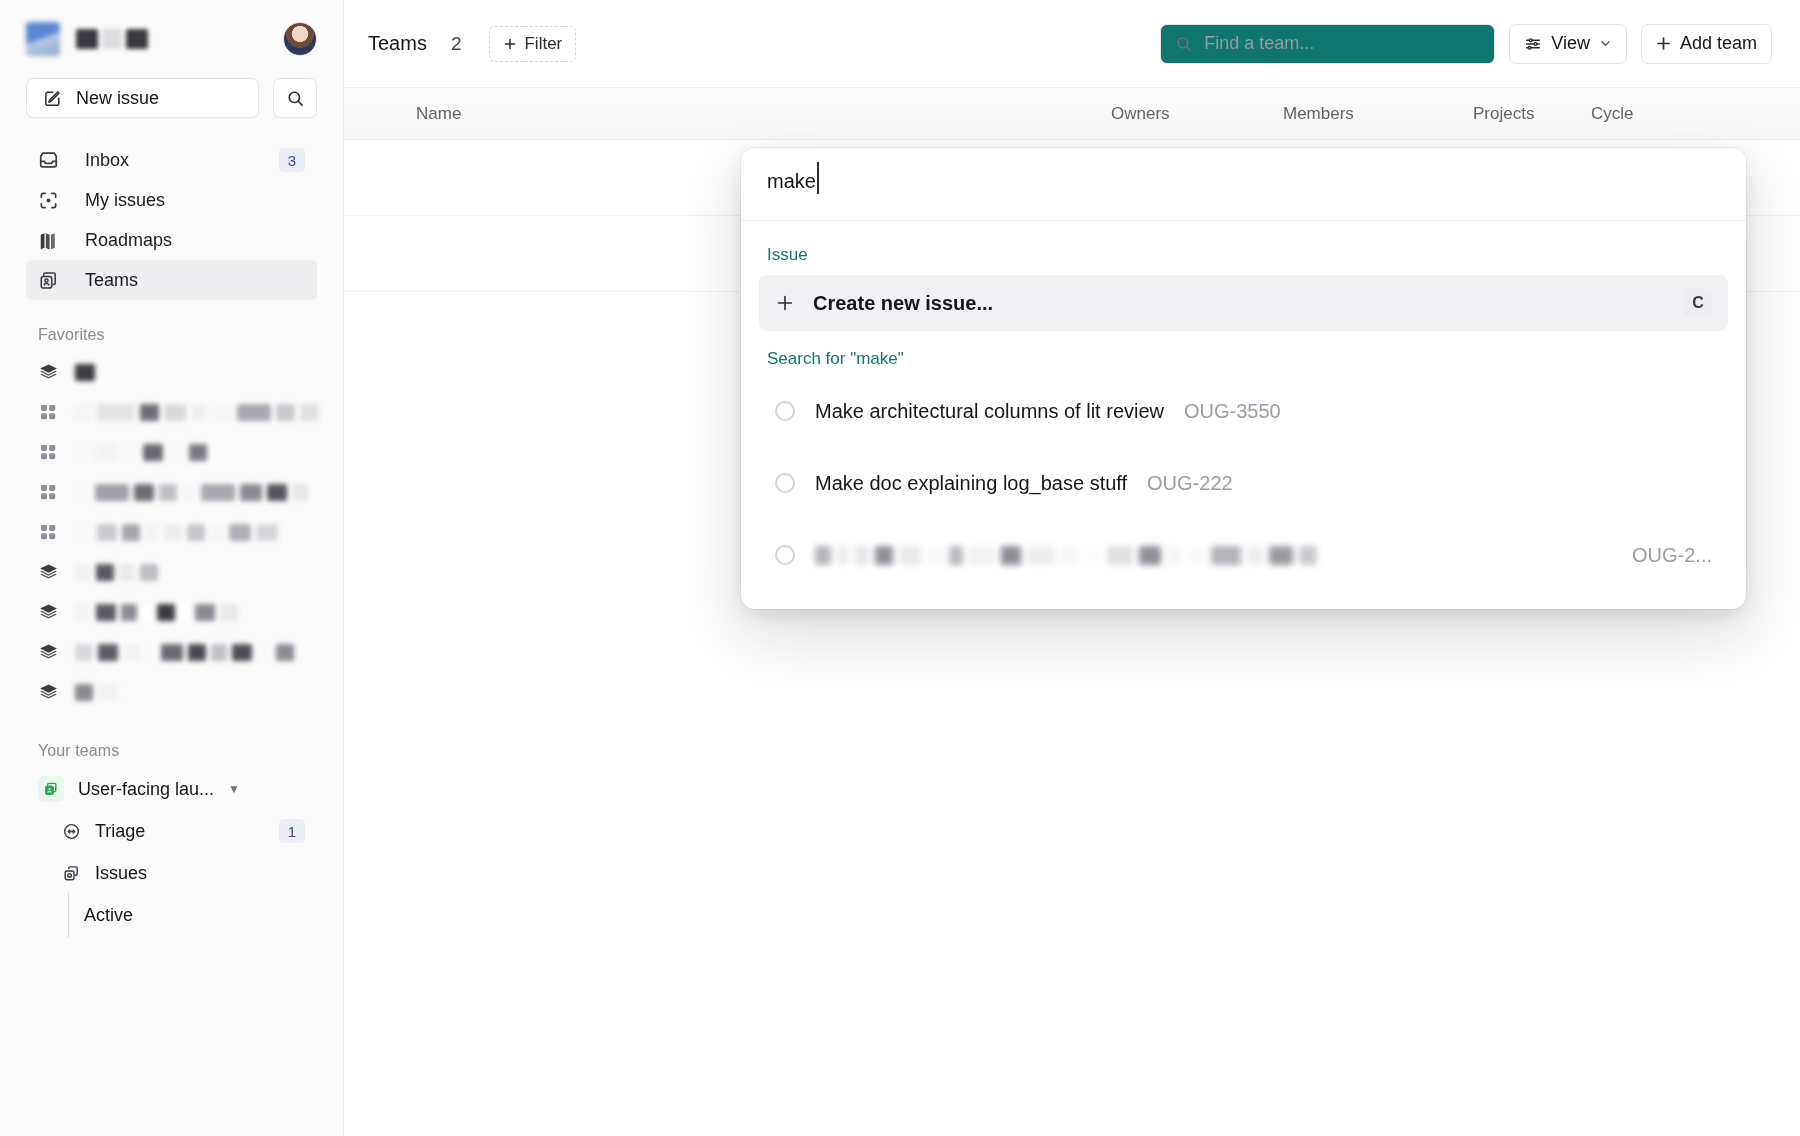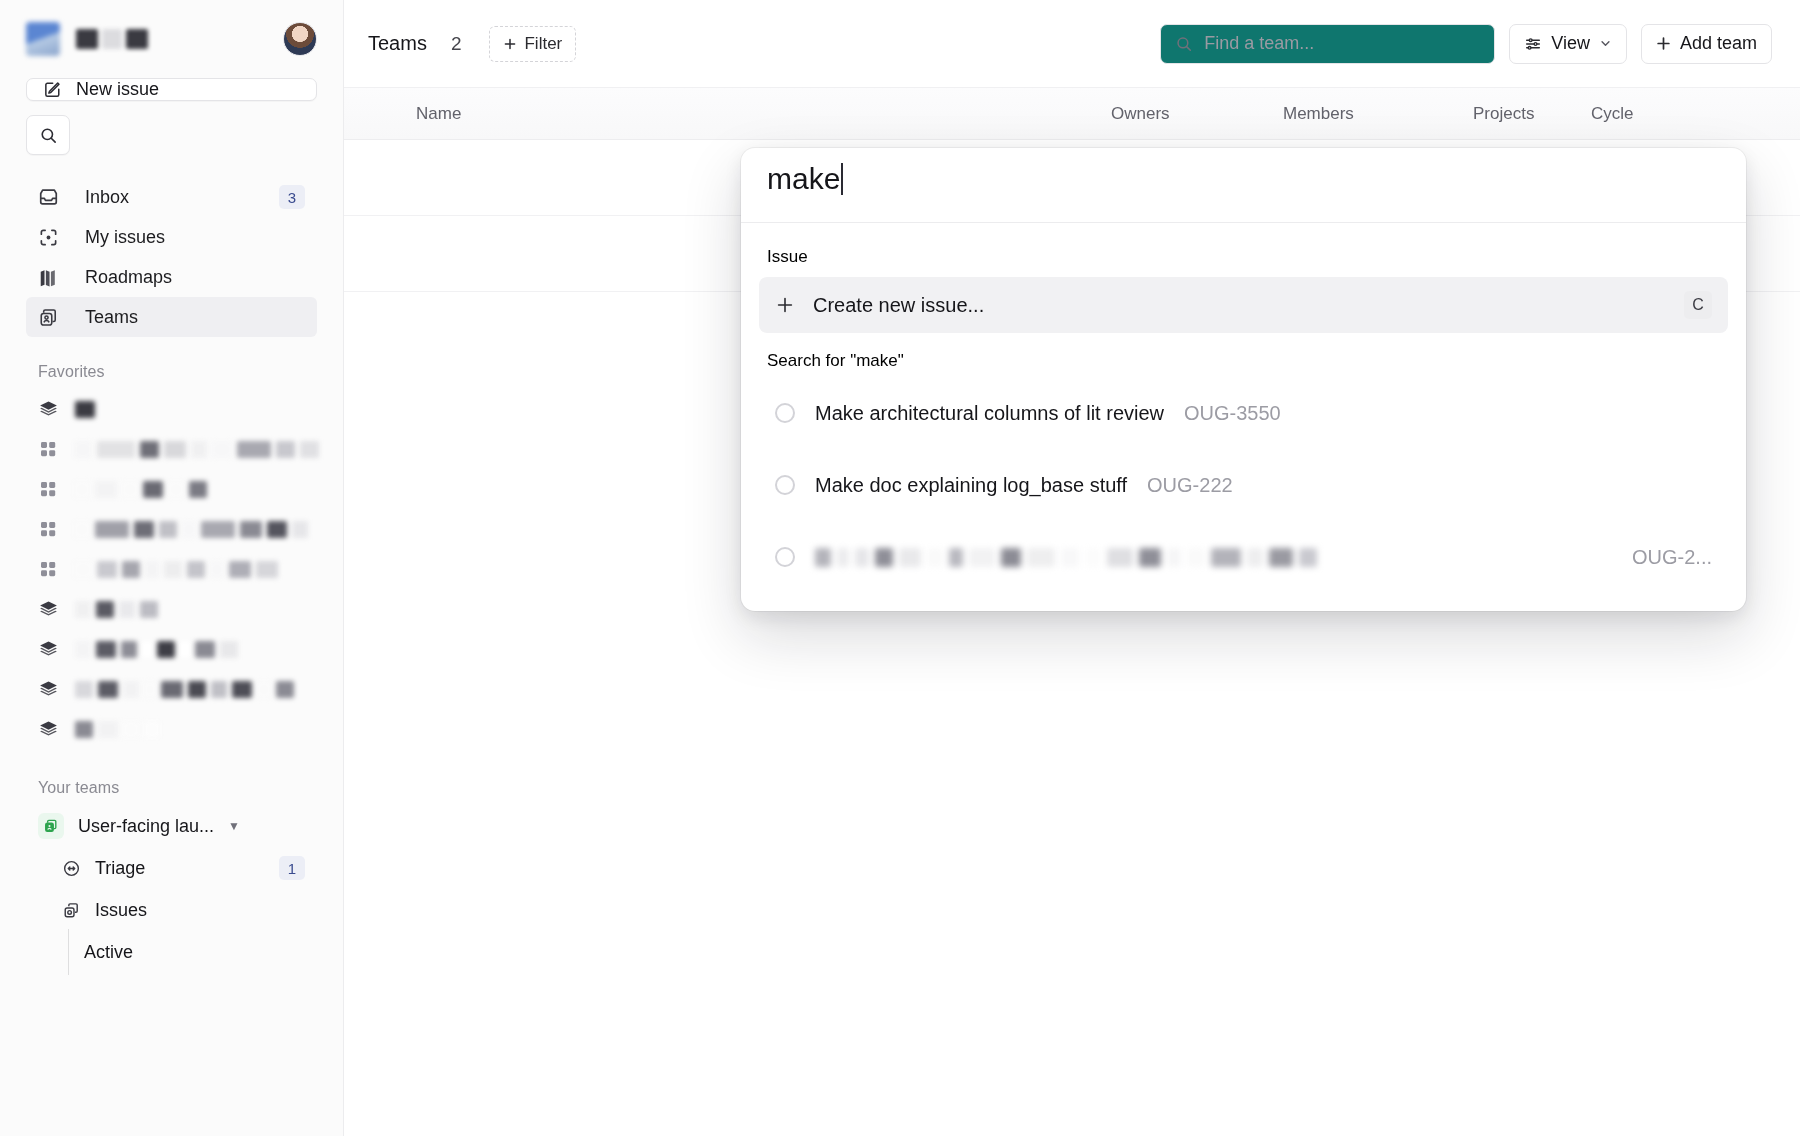--- a/index.html
+++ b/index.html
@@ -36,21 +36,21 @@
     display: flex; gap: 4px; align-items: center; filter: blur(2.3px);
   }
   .ws-name-blur i { display:block; height: 20px; border-radius: 2px; }
   .avatar {
     width: 34px; height: 34px; border-radius: 50%;
     background: radial-gradient(circle at 50% 34%, #f0d5c4 0 30%, #6c4b3a 31% 52%, #2e3a55 53% 100%);
     border: 1px solid #e6e6ea;
     overflow: hidden;
   }
 
-  .sb-actions { display: flex; gap: 14px; margin-bottom: 22px; flex-direction: column; }
+  .sb-actions { display: flex; gap: 14px; margin-bottom: 22px; }
   .new-issue-btn {
     flex: 1; height: 40px; border: 1px solid #e4e4e7; border-radius: 7px;
     background: #ffffff; display: flex; align-items: center; gap: 14px;
     padding: 0 16px; font-size: 18px; color: #16161a; cursor: pointer;
     box-shadow: 0 1px 1px rgba(0,0,0,.03);
   }
   .sb-search-btn {
     width: 44px; height: 40px; border: 1px solid #e4e4e7; border-radius: 7px;
     background: #ffffff; display: flex; align-items: center; justify-content: center;
     cursor: pointer; box-shadow: 0 1px 1px rgba(0,0,0,.03);
@@ -161,34 +161,34 @@
     background: #ffffff; border-radius: 14px;
     box-shadow: 0 0 0 1px rgba(20,20,25,.05), 0 24px 60px rgba(20,20,30,.16), 0 6px 18px rgba(20,20,30,.09);
     overflow: hidden;
   }
   .cmdk-top { padding: 22px 26px 0 26px; }
   .ctx-chip {
     display: inline-flex; align-items: center; height: 34px; padding: 0 13px;
     background: #f0f0f1; border-radius: 7px; font-size: 17px; color: #52525b;
   }
   .cmdk-input-wrap { padding: 14px 26px 26px 26px; }
-  .cmdk-input-txt { font-size: 30px; color: #16161a; position: relative; display:inline-block; }
+  .cmdk-input-txt { font-size: 20px; color: #16161a; position: relative; display:inline-block; }
   .caretbar {
     display:inline-block; width: 2px; height: 32px; background: #2a2a33;
     vertical-align: -6px; margin-left: 1px;
   }
   .cmdk-divider { height: 1px; background: #ececee; }
   .cmdk-body { padding: 14px 18px 18px 18px; }
-  .grp-label { font-size: 17px; color: #000000; padding: 10px 8px 10px 8px; }
+  .grp-label { font-size: 17px; color: #0f766e; padding: 10px 8px 10px 8px; }
   .cmd-item {
     height: 56px; display: flex; align-items: center; gap: 18px;
     padding: 0 16px; border-radius: 8px; cursor: pointer;
     font-size: 20px; color: #16161a;
   }
-  .cmd-item.sel { background: #f1f1f3; }
+  .cmd-item.sel { background: #f1f1f3; font-weight: bold; }
   .cmd-item .lbl { flex: 1; }
   .kbd {
     min-width: 28px; height: 28px; border-radius: 5px; background: #ededef;
     font-size: 16px; color: #3c3c44; display: flex; align-items: center;
     justify-content: center; padding: 0 8px;
   }
   .res-item {
     height: 72px; display: flex; align-items: center; gap: 20px;
     padding: 0 16px; border-radius: 8px; cursor: pointer;
   }

